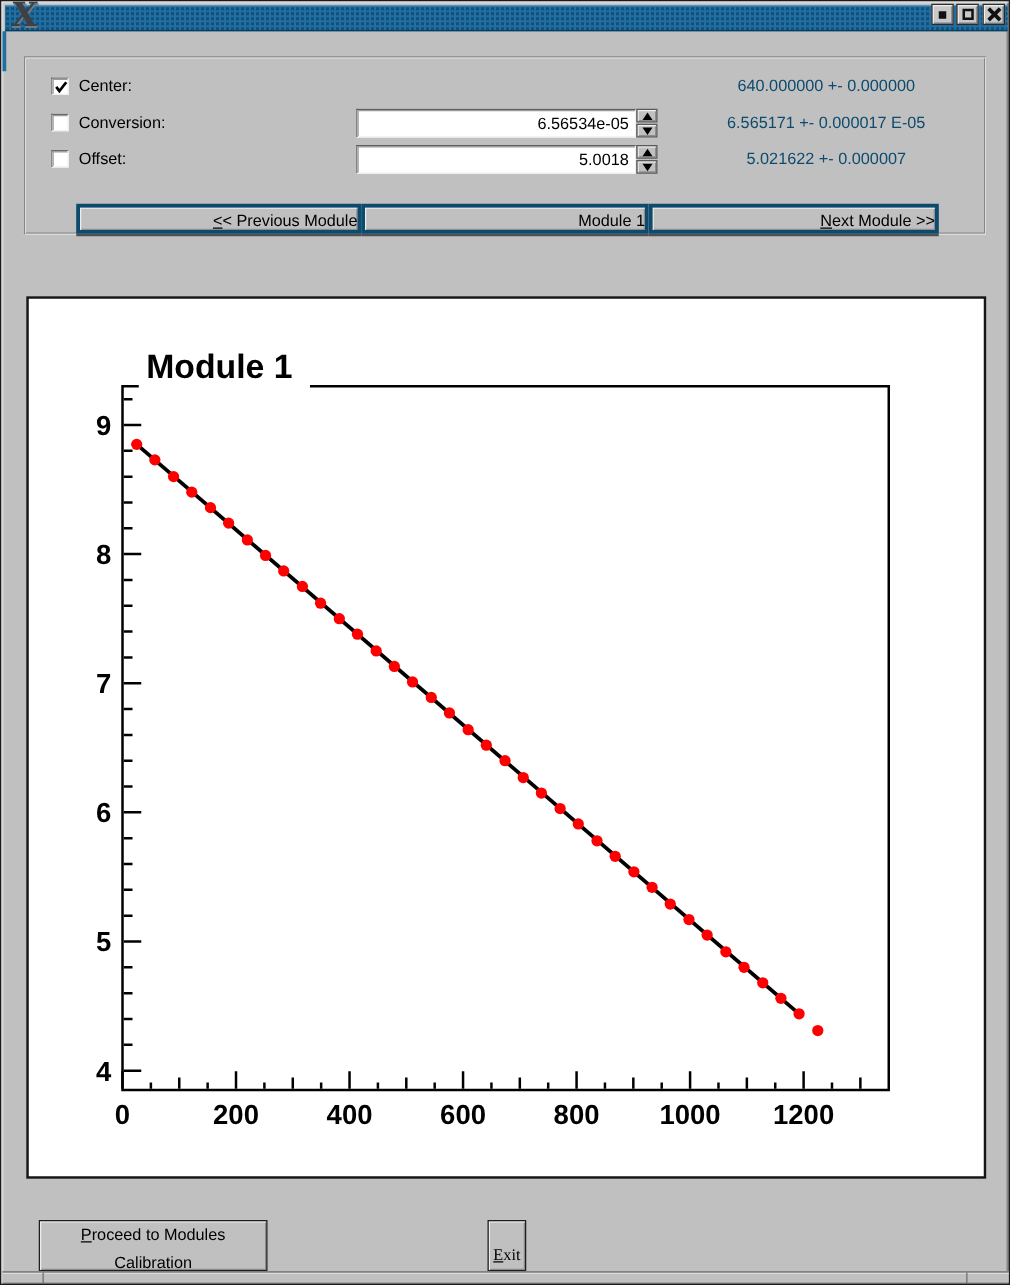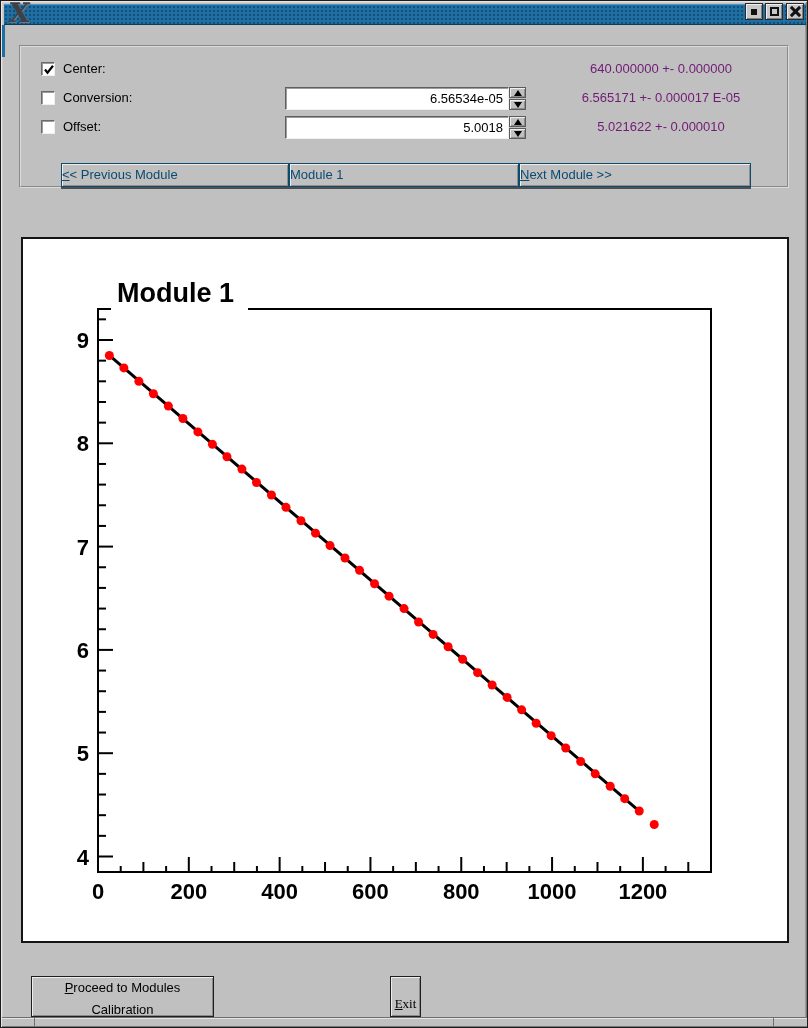--- a/index.html
+++ b/index.html
@@ -69,27 +69,27 @@
   .spin-btns { position:absolute; left:224px; top:0; width:17px; height:23px; }
   .spin-btn {
     position:absolute; left:0; width:17px; height:11px; background:#c0c0c0;
     border:1px solid #5a5a5a;
     box-shadow: inset 1px 1px 0 #eee, inset -1px -1px 0 #8d8d8d;
     display:flex; align-items:center; justify-content:center;
   }
   .spin-btn.up { top:0; } .spin-btn.down { top:12px; }
   .arr-up { width:0; height:0; border-left:4px solid transparent; border-right:4px solid transparent; border-bottom:6px solid #000; }
   .arr-down { width:0; height:0; border-left:4px solid transparent; border-right:4px solid transparent; border-top:6px solid #000; }
-  .readout { position:absolute; left:520px; top:0; width:240px; line-height:22px; font-size:13px; text-align:center; color:#701a75; }
+  .readout { position:absolute; left:520px; top:0; width:240px; line-height:22px; font-size:13px; text-align:center; color:#0c4a6e; }
 
   .nav-btn {
     position:absolute; top:116px; height:24px; background:#c0c0c0;
-    border:1px solid #0c4a6e;
+    border:3px solid #0c4a6e;
     box-shadow: inset 1px 1px 0 #ededed, inset -1px -1px 0 #8f8f8f, 0 2px 0 #4f4f4f;
-    font-size:13px; color:#0c4a6e; text-align:left; line-height:22px;
+    font-size:13px; color:#000000; text-align:right; line-height:22px;
   }
   #btn-prev { left:40px; width:228px; }
   #btn-module { left:268px; width:230px; }
   #btn-next { left:498px; width:232px; }
   .mn { text-decoration:underline; }
 
   
   #plot-panel {
     position:absolute; left:20px; top:236px; width:768px; height:706px;
     background:#fff; border:2px solid #141414;
@@ -179,21 +179,21 @@
         <input class="spin-input" value="5.0018" style="">
         <div class="spin-btns">
           <div class="spin-btn up">
               <div class="arr-up"></div>
             </div>
           <div class="spin-btn down">
               <div class="arr-down"></div>
             </div>
         </div>
       </div>
-      <div class="readout">5.021622 +- 0.000010</div>
+      <div class="readout">5.021622 +- 0.000007</div>
     </div>
 
     <div class="nav-btn" id="btn-prev"><span class="mn">&lt;</span><span>&lt; Previous Module</span></div>
     <div class="nav-btn" id="btn-module"><span>Module 1</span></div>
     <div class="nav-btn" id="btn-next"><span class="mn">N</span><span>ext Module &gt;&gt;</span></div>
   </div>
 
   <div id="plot-panel">
     <svg id="plot-svg" width="764" height="702">
         <rect x="75" y="70" width="613" height="563" fill="none" stroke="#000" stroke-width="2"></rect>

